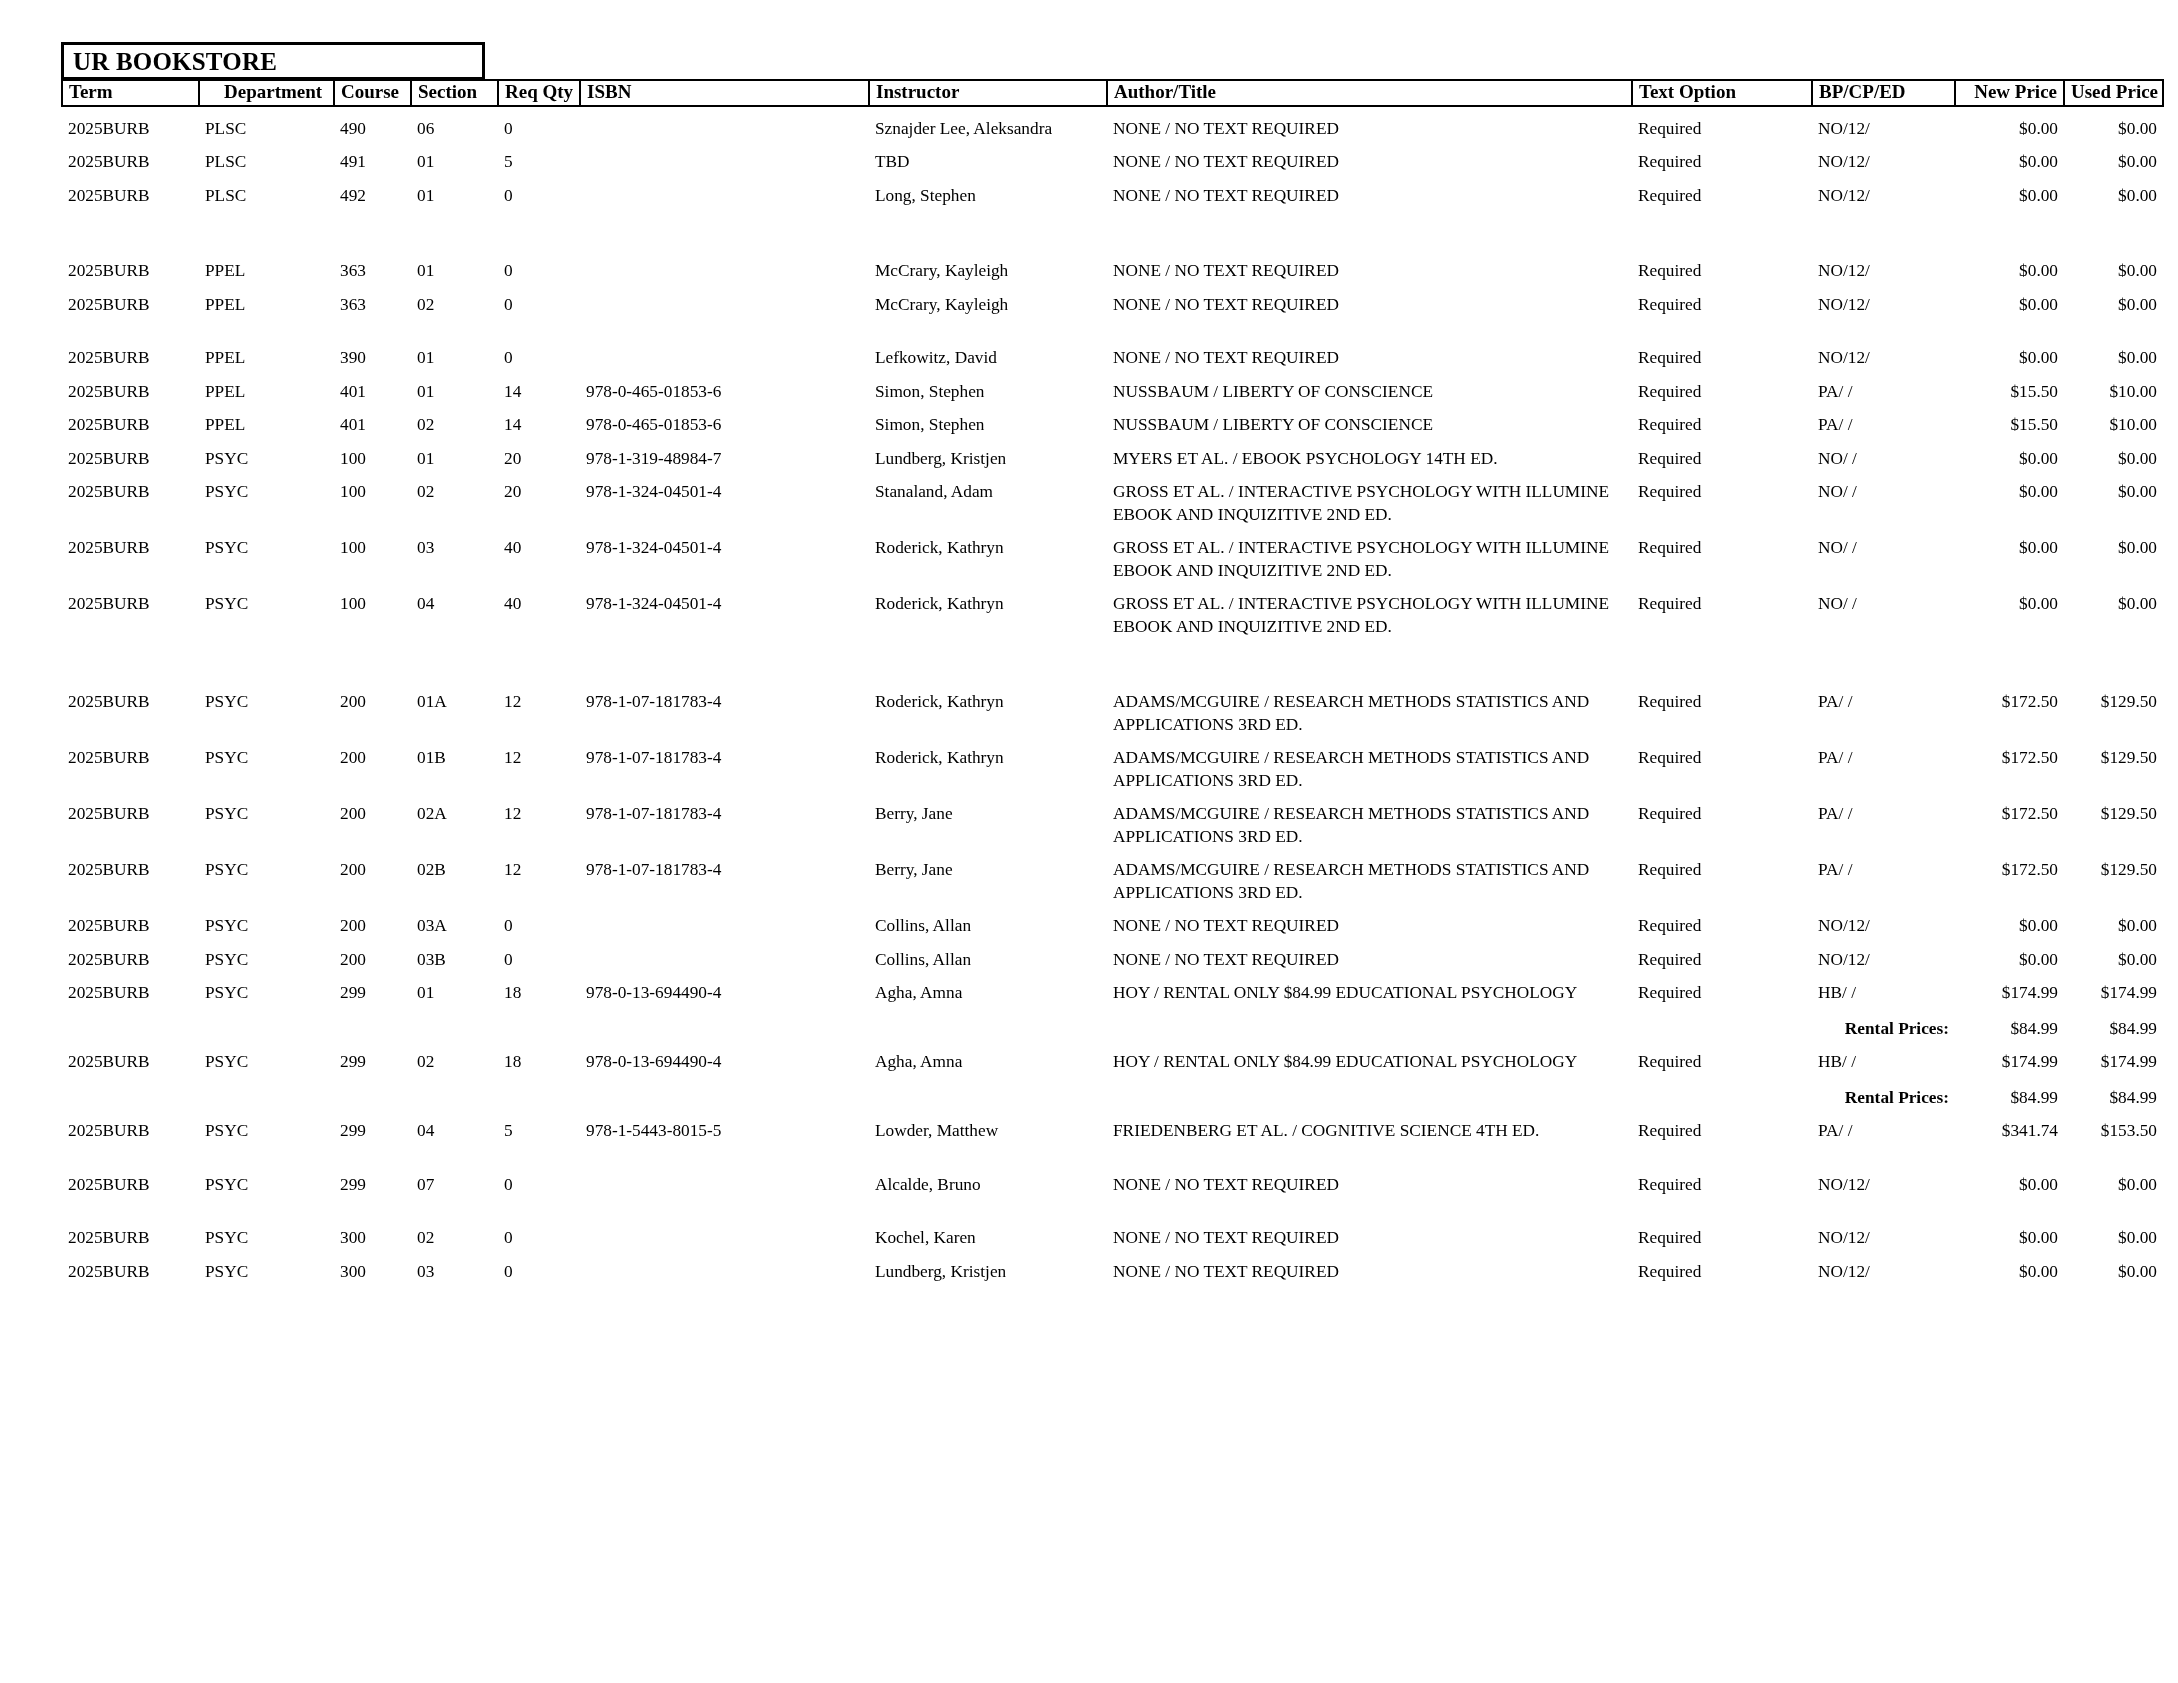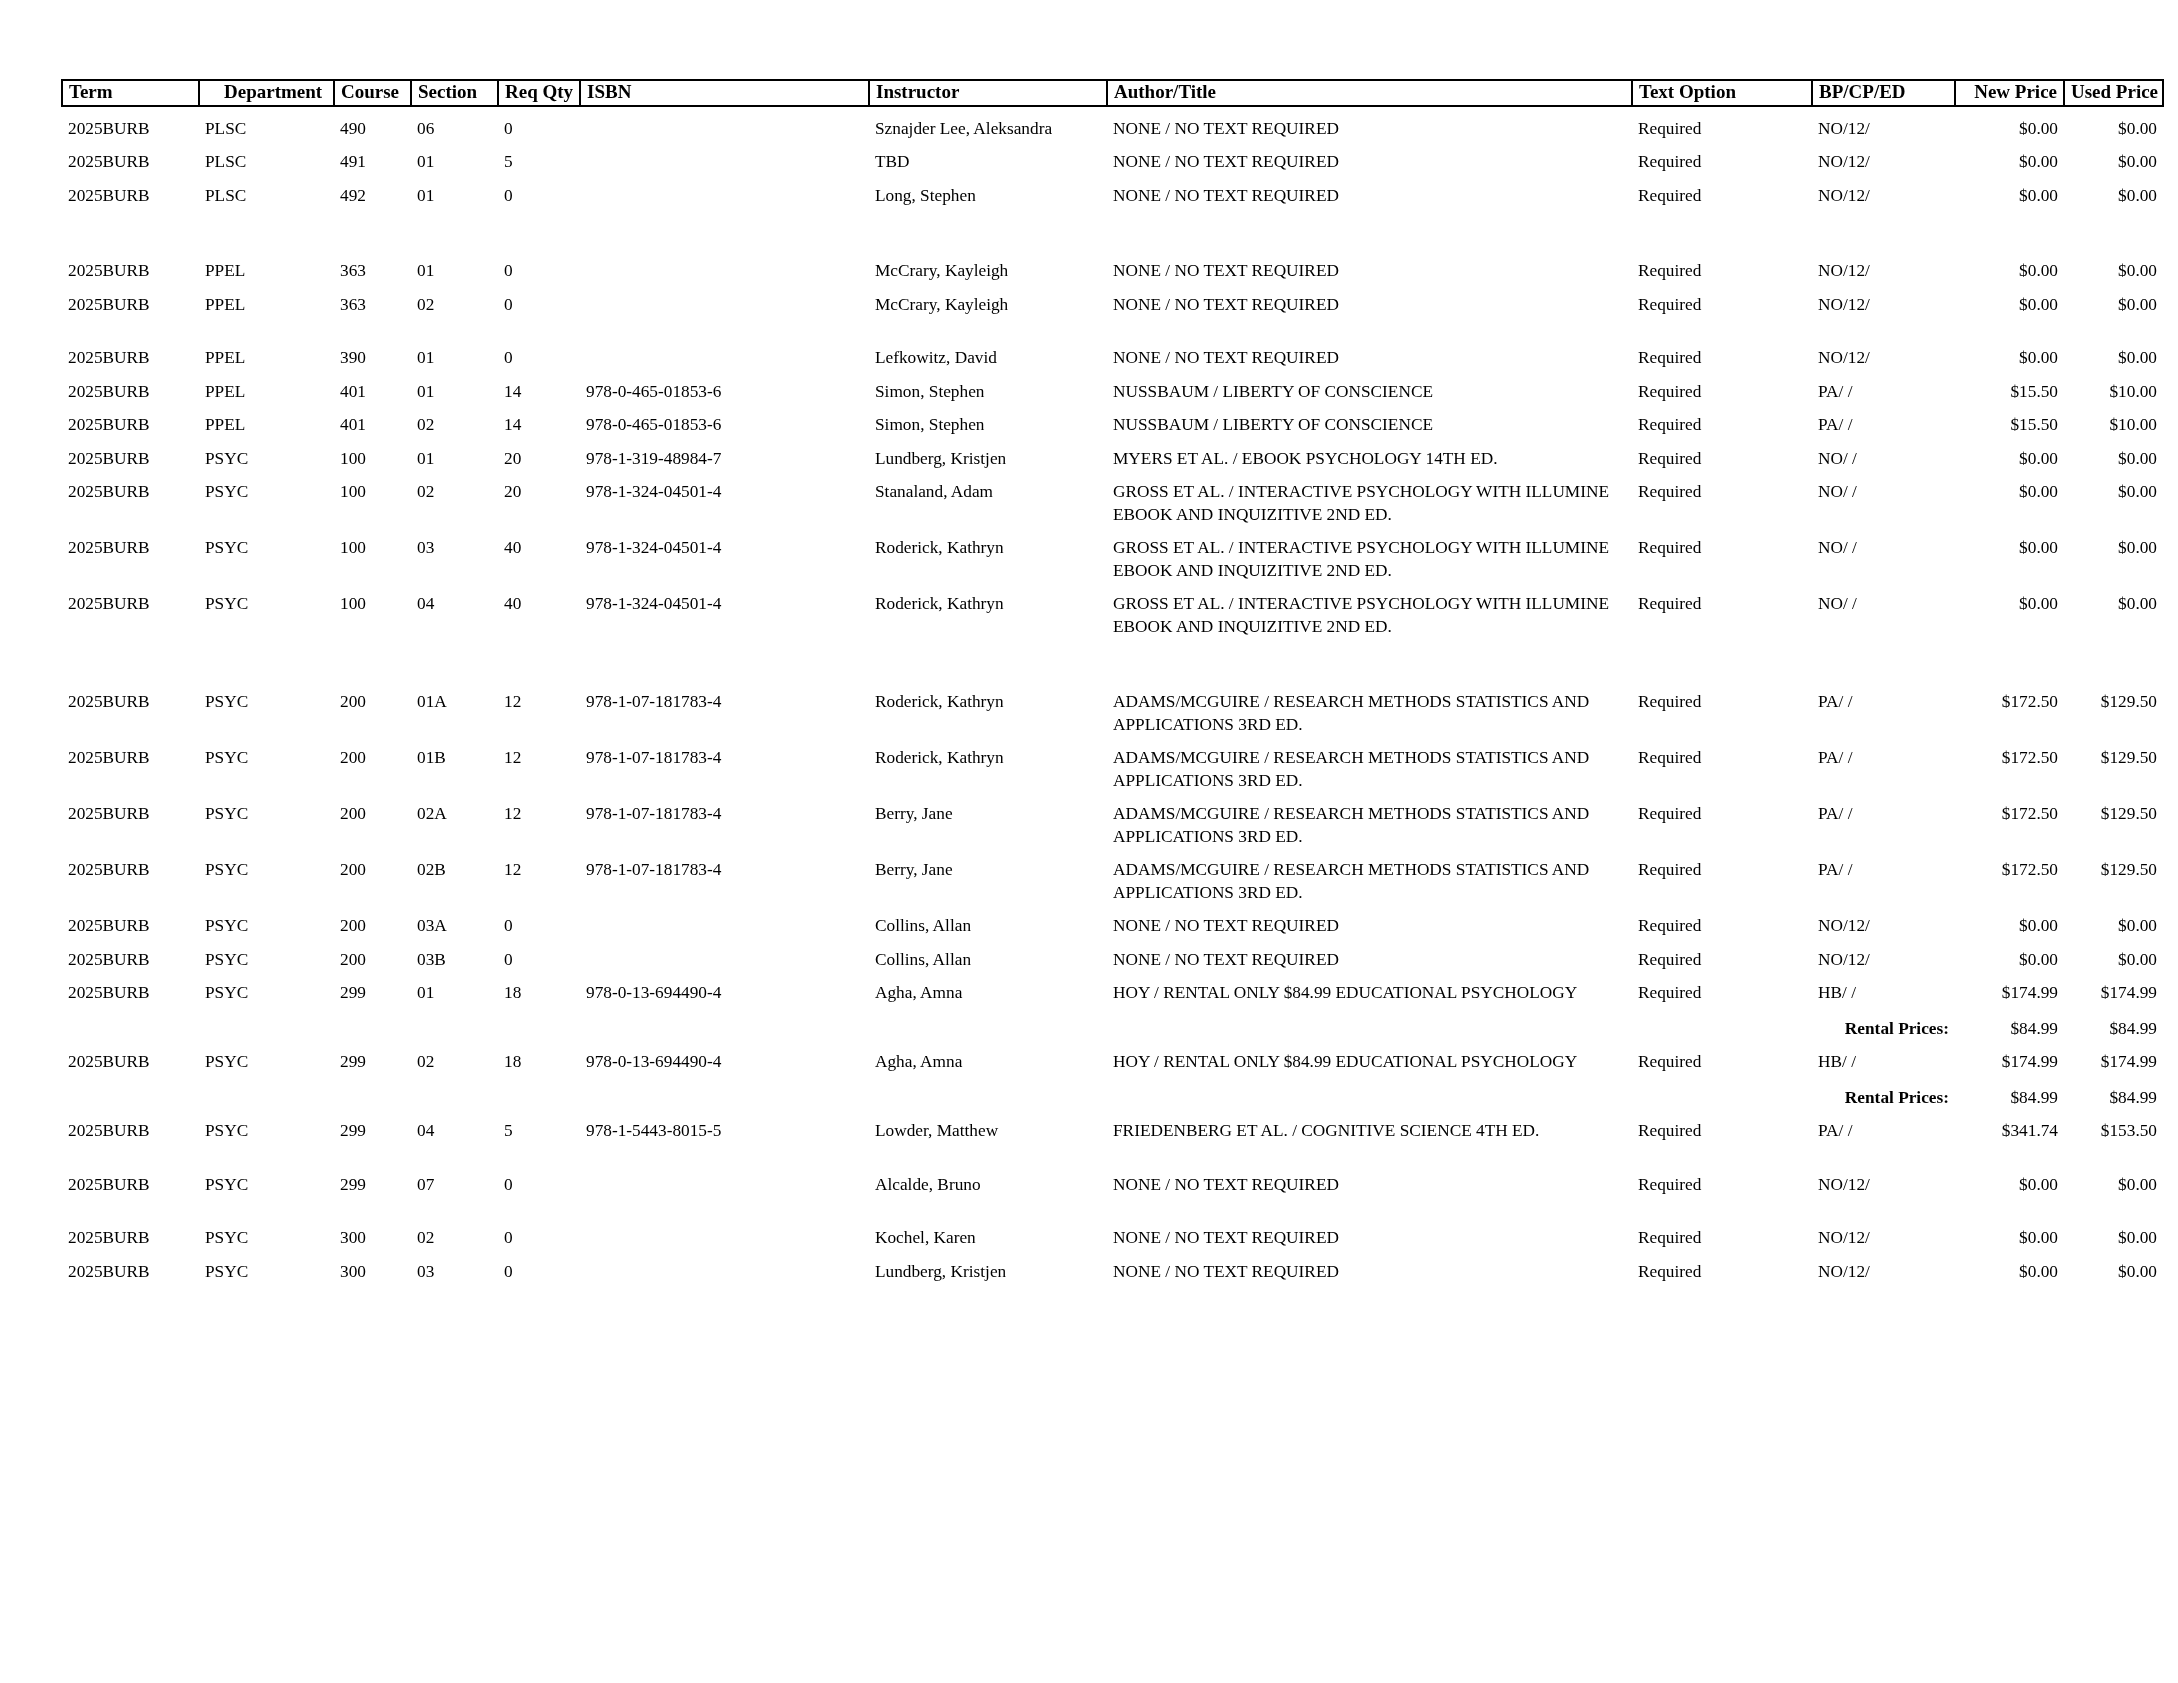--- a/index.html
+++ b/index.html
@@ -96,20 +96,23 @@
     text-align: right;
     white-space: nowrap;
   }
   tbody tr.rental-row > td { padding-top: 13px; }
 </style>
 </head>
 <body>
 
 <div id="page">
 
+  <div class="title-box">
+    <span class="title-text">UR BOOKSTORE</span>
+  </div>
 
   <table class="report">
     <thead>
       <tr>
         <th class="c-term">Term</th>
         <th class="c-dept">Department</th>
         <th class="c-course">Course</th>
         <th class="c-section">Section</th>
         <th class="c-reqqty">Req Qty</th>
         <th class="c-isbn">ISBN</th>

